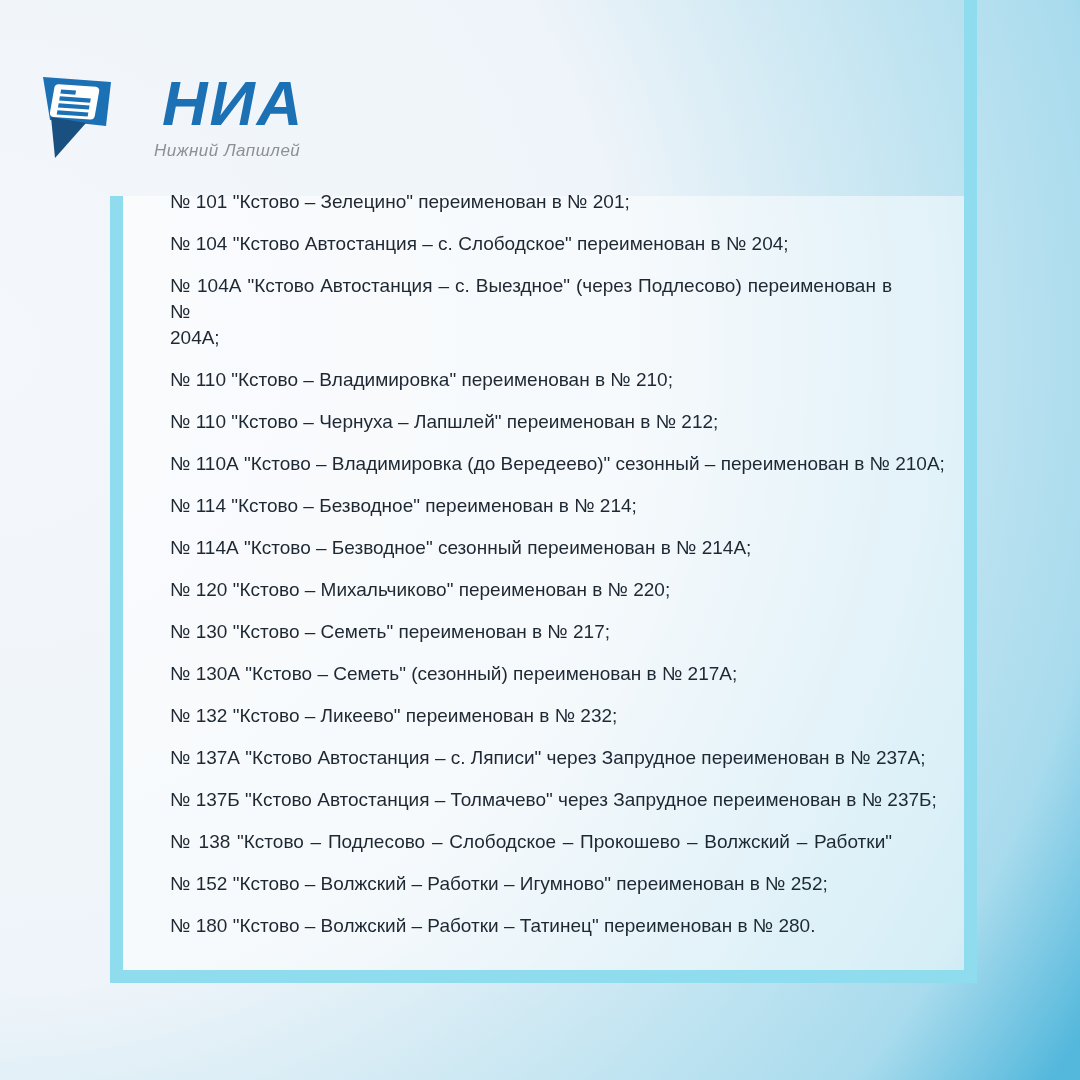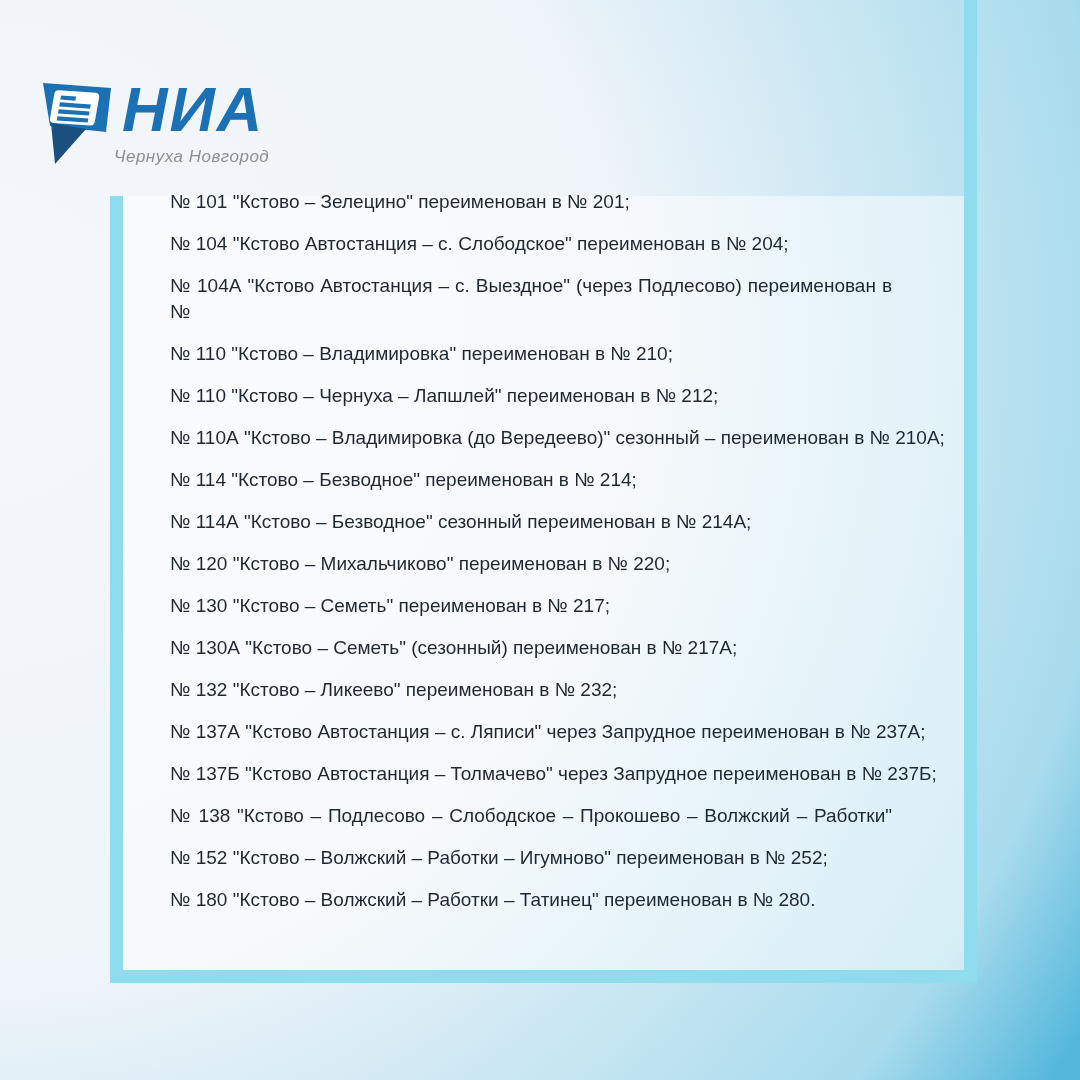--- a/index.html
+++ b/index.html
@@ -29,23 +29,24 @@
     position: absolute;
     background: #8fdcef;
   }
   .bar-right  { left: 964px; top: 0;     width: 13px;  height: 983px; }
   .bar-left   { left: 110px; top: 196px; width: 13px;  height: 787px; }
   .bar-bottom { left: 110px; top: 970px; width: 867px; height: 13px;  }
 
   
   .logo {
     position: absolute;
-    left: 40px; top: 80px;
+    left: 40px; top: 74px;
     display: flex;
     align-items: flex-start;
+    gap: 40px;
   }
   .logo-icon { display: block; }
   .logo-text {
     margin-left: 2px;
     display: flex;
     flex-direction: column;
   }
   .logo-title {
     font-size: 63px;
     font-weight: 700;
@@ -105,33 +106,34 @@
       <g transform="translate(15,10) rotate(4) skewX(-6)">
         <rect x="0" y="0" width="45" height="33" rx="4" fill="#ffffff"></rect>
         <rect x="7" y="5" width="15" height="4.2" fill="#1c70b4"></rect>
         <rect x="7" y="12" width="31" height="4.2" fill="#1c70b4"></rect>
         <rect x="7" y="19" width="31" height="4.2" fill="#1c70b4"></rect>
         <rect x="7" y="26" width="31" height="4.2" fill="#1c70b4"></rect>
       </g>
     </svg>
     <div class="logo-text">
       <div class="logo-title">НИА</div>
-      <div class="logo-subtitle">Чернуха Новгород</div>
+      <div class="logo-subtitle">Нижний Лапшлей</div>
     </div>
   </div>
 
   <div class="routes">
       <div class="route-item">
         <span class="route-line">№ 101 "Кстово – Зелецино" переименован в № 201;</span>
       </div>
       <div class="route-item">
         <span class="route-line">№ 104 "Кстово Автостанция – с. Слободское" переименован в № 204;</span>
       </div>
       <div class="route-item">
         <span class="route-line justified">№ 104А "Кстово Автостанция – с. Выездное" (через Подлесово) переименован в №</span>
+        <span class="route-line">204А;</span>
       </div>
       <div class="route-item">
         <span class="route-line">№ 110 "Кстово – Владимировка" переименован в № 210;</span>
       </div>
       <div class="route-item">
         <span class="route-line">№ 110 "Кстово – Чернуха – Лапшлей" переименован в № 212;</span>
       </div>
       <div class="route-item">
         <span class="route-line">№ 110А "Кстово – Владимировка (до Вередеево)" сезонный – переименован в № 210А;</span>
       </div>

